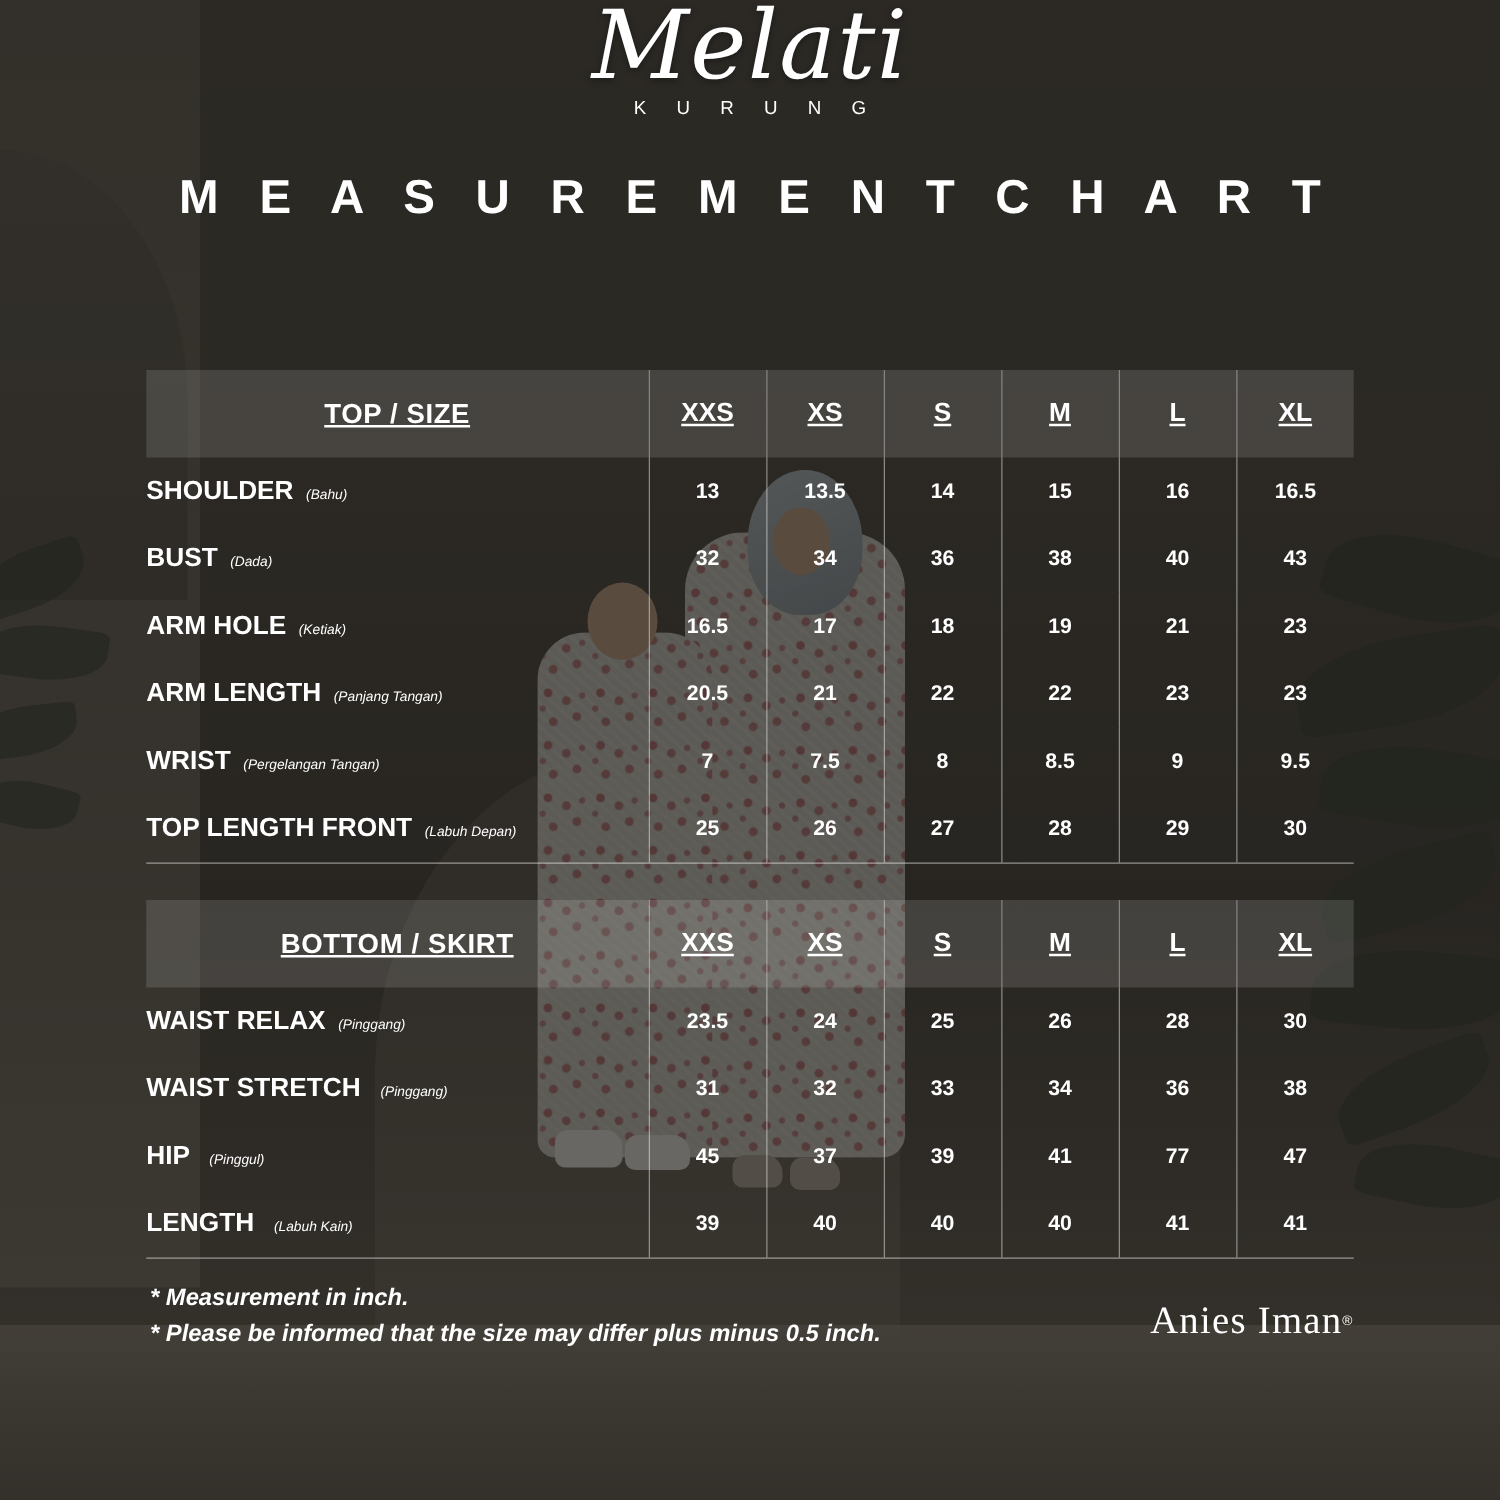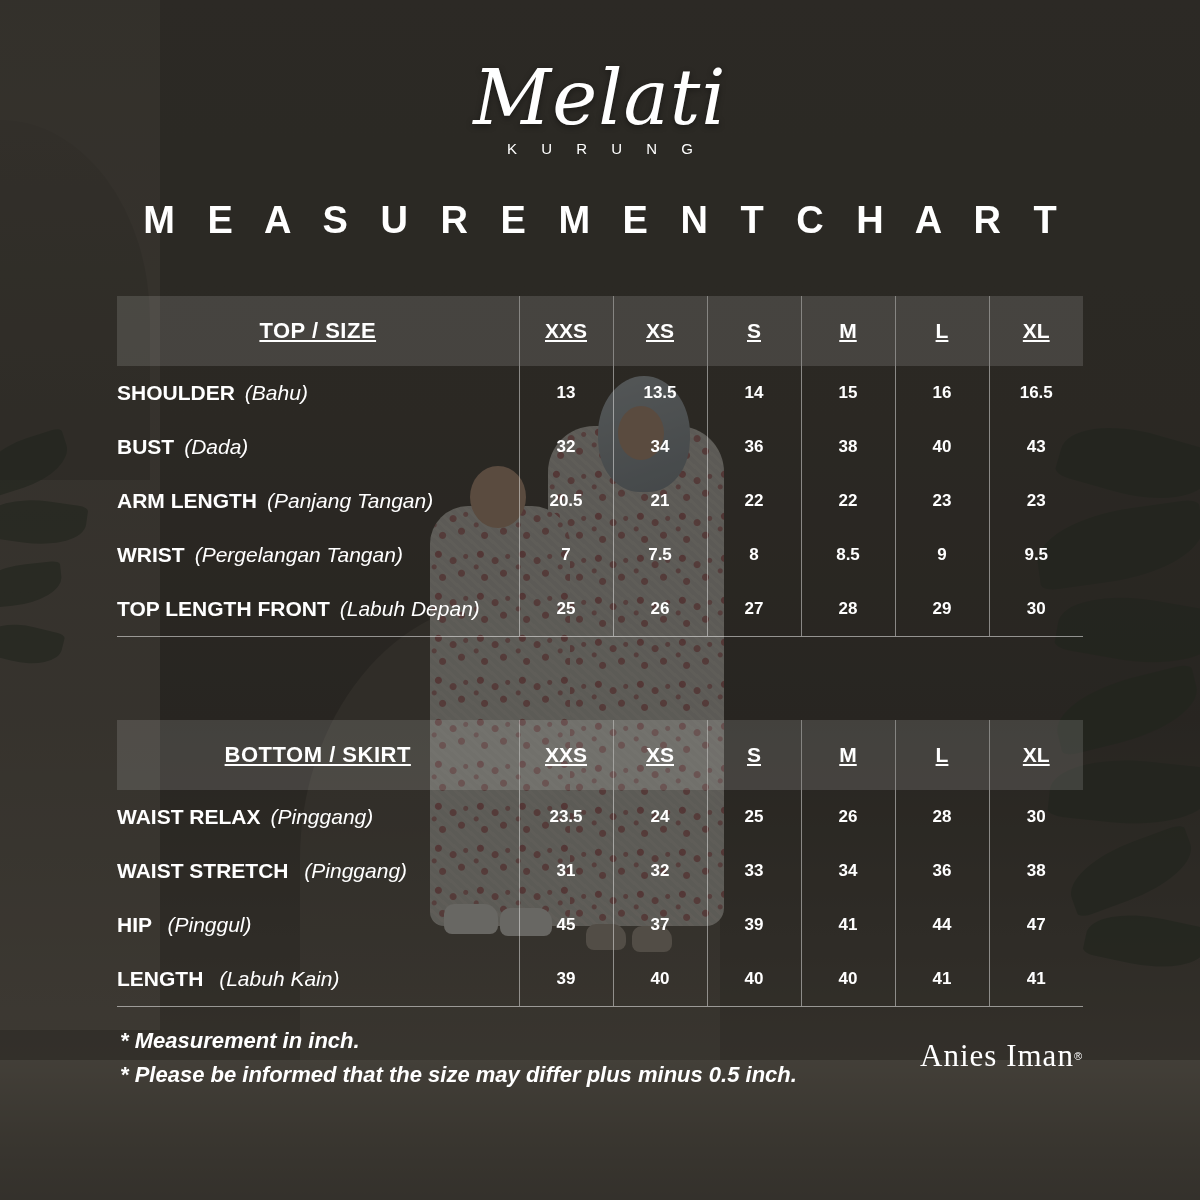--- a/index.html
+++ b/index.html
@@ -124,21 +124,20 @@
   }
 
   
   .content {
     position: absolute;
     inset: 0;
     color: #ffffff;
   }
   .brand {
     text-align: center;
-    padding-top: 62px;
   }
   .brand-script {
     font-family: "DejaVu Serif", serif;
     font-style: italic;
     font-size: 76px;
     line-height: .95;
     letter-spacing: 1px;
     text-shadow: 0 2px 6px rgba(0,0,0,.4);
   }
   .brand-sub {
@@ -187,40 +186,40 @@
     font-size: 21px;
     font-weight: 700;
   }
   .row-label {
     padding-left: 16px;
     font-size: 21px;
     font-weight: 700;
     white-space: nowrap;
   }
   .row-label .my {
-    font-size: 21px;
+    font-size: 11px;
     font-weight: 400;
     font-style: italic;
     padding-left: 10px;
   }
   .val {
     text-align: center;
     font-size: 17px;
     font-weight: 700;
   }
   
   .sep-l { border-left: 1px solid rgba(255,255,255,.45); }
   .hdr-row th.sep-l { border-left: 1px solid rgba(255,255,255,.35); }
   .tbl-bottom-rule td { border-bottom: 1px solid rgba(255,255,255,.5); }
 
   .footnotes {
     position: absolute;
     left: 120px;
     top: 1024px;
-    font-size: 22px;
+    font-size: 19px;
     font-style: italic;
     font-weight: 700;
     line-height: 1.55;
   }
   .logo {
     position: absolute;
     right: 118px;
     top: 1038px;
     text-align: right;
   }
@@ -326,20 +325,31 @@
           <span>BUST</span><span class="my">(Dada)</span>
         </td>
         <td class="val sep-l">32</td>
         <td class="val sep-l">34</td>
         <td class="val sep-l">36</td>
         <td class="val sep-l">38</td>
         <td class="val sep-l">40</td>
         <td class="val sep-l">43</td>
       </tr>
 
+      <tr>
+        <td class="row-label">
+          <span>ARM HOLE</span><span class="my">(Ketiak)</span>
+        </td>
+        <td class="val sep-l">16.5</td>
+        <td class="val sep-l">17</td>
+        <td class="val sep-l">18</td>
+        <td class="val sep-l">19</td>
+        <td class="val sep-l">21</td>
+        <td class="val sep-l">23</td>
+      </tr>
 
       <tr>
         <td class="row-label">
           <span>ARM LENGTH</span><span class="my">(Panjang Tangan)</span>
         </td>
         <td class="val sep-l">20.5</td>
         <td class="val sep-l">21</td>
         <td class="val sep-l">22</td>
         <td class="val sep-l">22</td>
         <td class="val sep-l">23</td>
@@ -418,21 +428,21 @@
       </tr>
 
       <tr>
         <td class="row-label">
           <span>HIP</span> <span class="my">(Pinggul)</span>
         </td>
         <td class="val sep-l">45</td>
         <td class="val sep-l">37</td>
         <td class="val sep-l">39</td>
         <td class="val sep-l">41</td>
-        <td class="val sep-l">44</td>
+        <td class="val sep-l">77</td>
         <td class="val sep-l">47</td>
       </tr>
 
       <tr class="tbl-bottom-rule">
         <td class="row-label">
           <span>LENGTH</span> <span class="my">(Labuh Kain)</span>
         </td>
         <td class="val sep-l">39</td>
         <td class="val sep-l">40</td>
         <td class="val sep-l">40</td>

